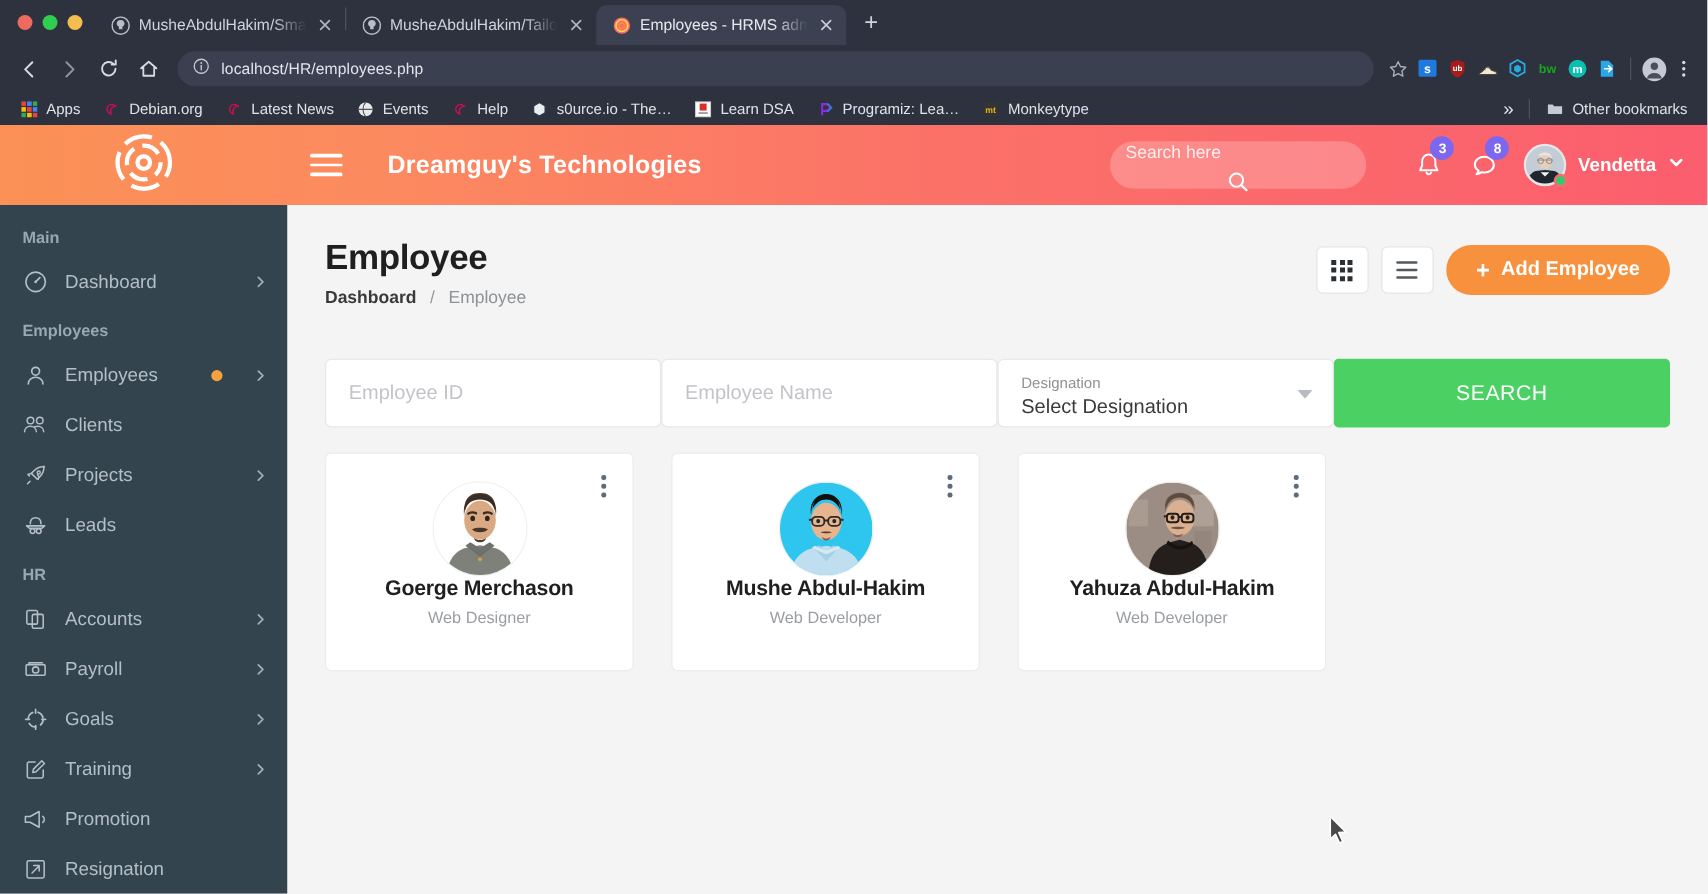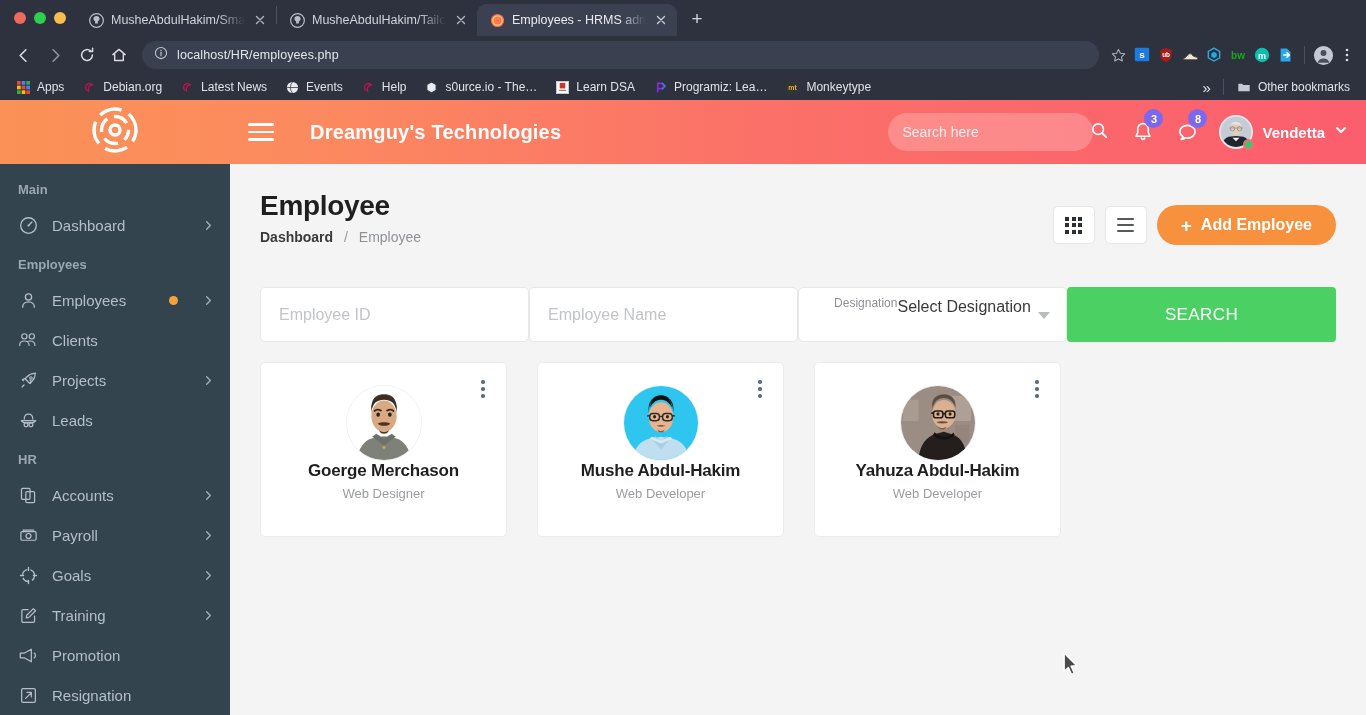--- a/index.html
+++ b/index.html
@@ -57,21 +57,21 @@
     height: 64px; display: flex; align-items: center;
     background: linear-gradient(90deg, #fb9156 0%, #fc8a5f 22%, #fb7168 55%, #fb5e6e 100%);
   }
   .logo-wrap { width: 230px; height: 64px; display: flex; align-items: center; justify-content: center; flex: none; }
   .burger { width: 40px; height: 64px; display: flex; flex-direction: column; justify-content: center; gap: 5px; margin-left: 18px; cursor: pointer; }
   .burger i { display: block; width: 26px; height: 2.5px; background: #fff; border-radius: 2px; }
   .brand { color: #fff; font-size: 20px; font-weight: 600; margin-left: 22px; letter-spacing: .2px; }
   .hdr-right { margin-left: auto; display: flex; align-items: center; gap: 0; padding-right: 18px; }
   .searchbox {
     width: 205px; height: 38px; border-radius: 19px; background: rgba(255,255,255,.22);
-    display: flex; align-items: center; padding: 0 14px; gap: 8px; margin-right: 28px;
+    display: flex; align-items: center; padding: 0 14px; gap: 8px; margin-right: 28px; flex-direction: column;
   }
   .searchbox input {
     flex: 1; background: transparent; border: 0; outline: 0;
     color: #fff; font-size: 14px; font-family: inherit;
   }
   .searchbox input::placeholder { color: rgba(255,255,255,.85); }
   .hicon { position: relative; width: 44px; height: 44px; display: flex; align-items: center; justify-content: center; }
   .badge {
     position: absolute; top: -1px; right: 2px; min-width: 19px; height: 19px;
     background: #7b68ee; color: #fff; border-radius: 10px; font-size: 11px; font-weight: 700;
@@ -98,21 +98,21 @@
     height: 40px; display: flex; align-items: center; gap: 14px;
     padding: 0 16px 0 18px; color: #b4bfc7; font-size: 15px; cursor: pointer;
   }
   .nav-ico { width: 20px; height: 20px; flex: none; display: flex; align-items: center; justify-content: center; }
   .nav-label { flex: 1; }
   .nav-dot { width: 9px; height: 9px; border-radius: 50%; background: #f5a23c; flex: none; }
   .nav-chev { width: 12px; flex: none; display: flex; align-items: center; justify-content: center; color: #a2aeb6; }
 
   .content { flex: 1; background: #f4f4f4; padding: 26px 30px 0 30px; overflow: hidden; position: relative; }
 
-  .title-row { display: flex; align-items: flex-end; }
+  .title-row { display: flex; align-items: flex-start; }
   .page-title { font-size: 28px; font-weight: 700; color: #1f1f1f; letter-spacing: -.3px; }
   .crumbs { margin-top: 7px; font-size: 14px; }
   .crumbs a { color: #3a3a3a; font-weight: 700; text-decoration: none; }
   .crumbs .sep { color: #9a9a9a; margin: 0 7px; }
   .crumbs .cur { color: #8e9196; font-weight: 400; }
 
   .title-actions { margin-left: auto; display: flex; align-items: center; gap: 10px; padding-top: 6px; }
   .viewbtn {
     width: 42px; height: 38px; background: #fff; border: 1px solid #e6e6e6;
     border-radius: 5px; display: flex; align-items: center; justify-content: center; cursor: pointer;
@@ -133,21 +133,21 @@
     height: 55px; background: #fff; border: 1px solid #e8e8e8; border-radius: 5px;
     display: flex; align-items: center; padding: 0 18px;
   }
   .field input {
     width: 100%; border: 0; outline: 0; font-size: 16px;
     color: #3a3a3a; font-family: inherit; background: transparent;
   }
   .field input::placeholder { color: #c2c4c8; }
   .selectfield {
     height: 55px; background: #fff; border: 1px solid #e8e8e8; border-radius: 5px;
-    padding: 7px 18px 0; position: relative; display: flex; flex-direction: row; justify-content: center;
+    padding: 7px 18px 0; position: relative; display: flex; flex-direction: column; justify-content: center;
     cursor: pointer;
   }
   .selectfield .lbl { font-size: 12px; color: #8d9095; line-height: 1.4; }
   .selectfield .val { font-size: 16px; color: #3a3a3a; line-height: 1.5; }
   .caret {
     position: absolute; right: 16px; top: 50%; margin-top: -3px;
     width: 0; height: 0; border-left: 6px solid transparent; border-right: 6px solid transparent;
     border-top: 7px solid #b8bbc0;
   }
   .searchbtn {

